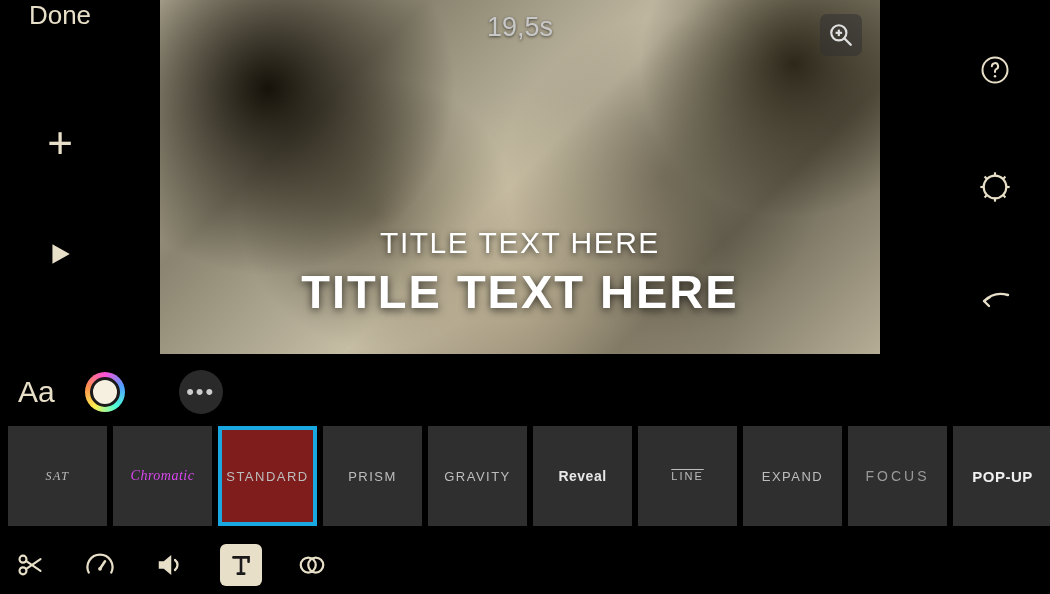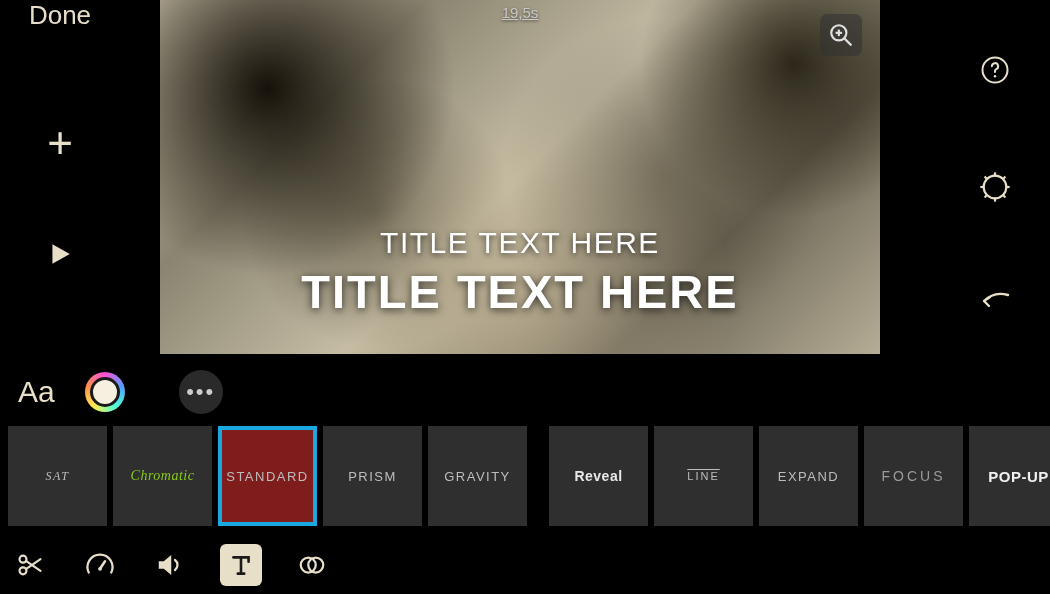--- a/index.html
+++ b/index.html
@@ -78,28 +78,27 @@
       background:
         radial-gradient(circle at 15% 25%, rgba(30,25,15,0.95) 0%, transparent 28%),
         radial-gradient(circle at 88% 18%, rgba(40,35,20,0.85) 0%, transparent 22%),
         radial-gradient(circle at 50% 85%, rgba(180,170,145,0.5) 0%, transparent 45%),
         radial-gradient(circle at 70% 50%, rgba(60,55,40,0.4) 0%, transparent 30%),
         radial-gradient(circle at 30% 60%, rgba(50,45,30,0.5) 0%, transparent 25%);
       filter: contrast(1.15) sepia(0.35);
     }
     .duration-badge {
       position: absolute;
-      top: 4px;
+      top: 12px;
       left: 50%;
       transform: translateX(-50%);
       color: #c8c8c8;
-      font-size: 15px;
+      font-size: 27px;
       font-weight: 400;
       text-shadow: 0 1px 3px rgba(0,0,0,0.6);
-      text-decoration: underline;
     }
     .zoom-button {
       position: absolute;
       top: 14px;
       right: 18px;
       width: 42px;
       height: 42px;
       background: rgba(50,50,50,0.55);
       border-radius: 7px;
       display: flex;
@@ -196,22 +195,22 @@
       font-size: 13px;
       letter-spacing: 1.5px;
       text-align: center;
       cursor: pointer;
       overflow: hidden;
     }
     .title-card.selected {
       border: 4px solid #1aa8e0;
       background: #7f1d1d;
     }
-    .title-card.chromatic { font-family: serif; font-style: italic; font-size: 14px; letter-spacing: 0.5px; color:#84cc16;}
-    .title-card.reveal { font-weight: 700; color: #e8e8e8; letter-spacing: 0.5px; font-size:14px;margin-left:16px;}
+    .title-card.chromatic { font-family: serif; font-style: italic; font-size: 14px; letter-spacing: 0.5px; color:#d946ef;}
+    .title-card.reveal { font-weight: 700; color: #e8e8e8; letter-spacing: 0.5px; font-size:14px;}
     .title-card.line { font-size: 11px; text-decoration: overline; letter-spacing: 2px;}
     .title-card.focus { font-size: 14px; letter-spacing: 3px; filter: blur(0.3px); color:#9a9a9a;}
     .title-card.popup { font-weight: 800; color: #f0f0f0; font-size: 15px; letter-spacing:0.5px;}
     .title-card.first { font-style: italic; font-family: serif; font-size:12px;}
     .bottom-toolbar {
       position: absolute;
       left: 10px;
       bottom: 8px;
       display: flex;
       align-items: center;

